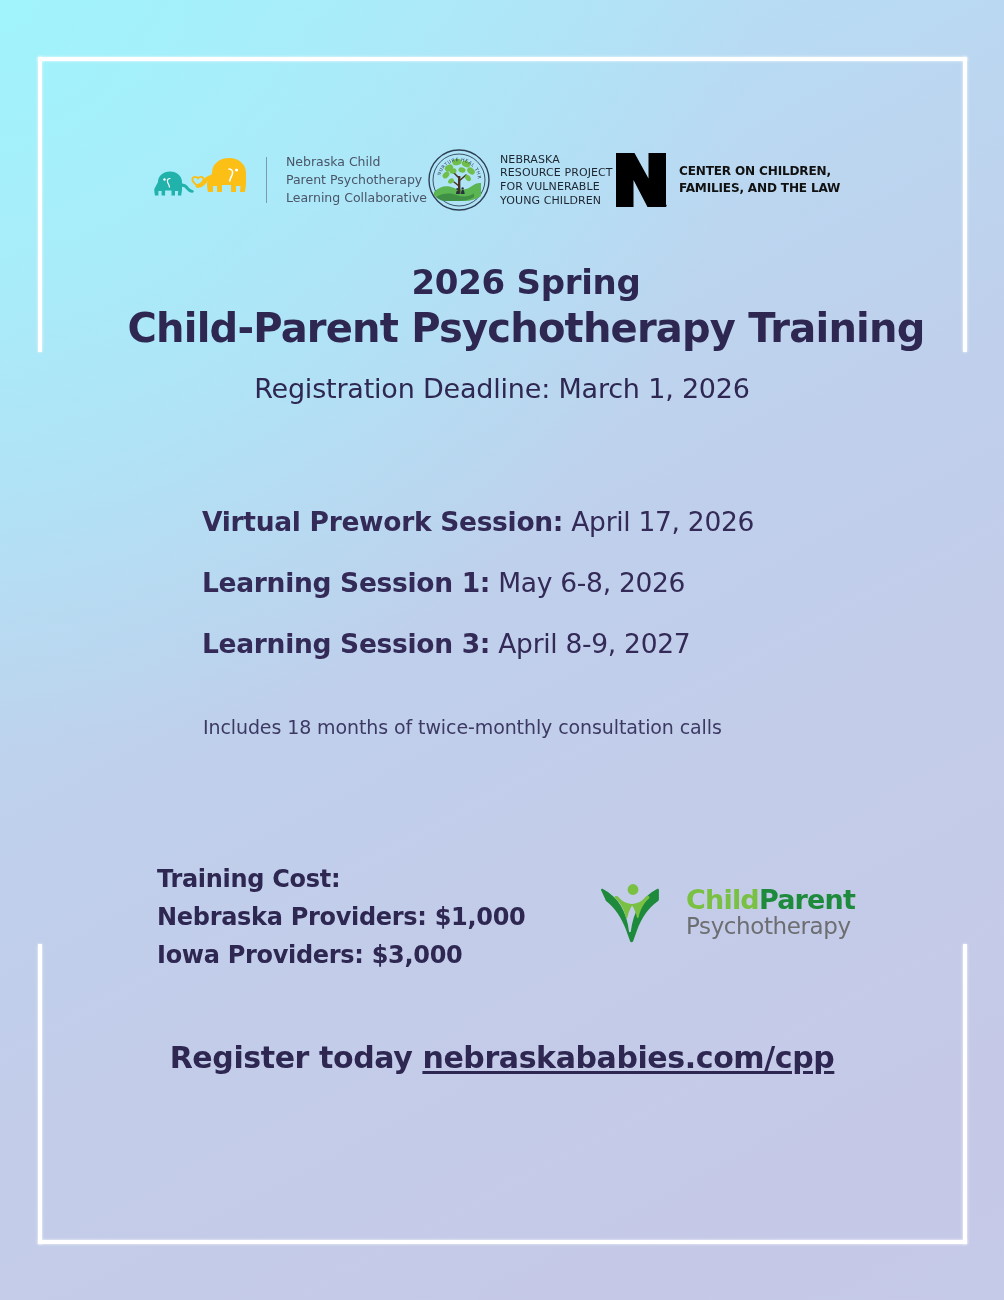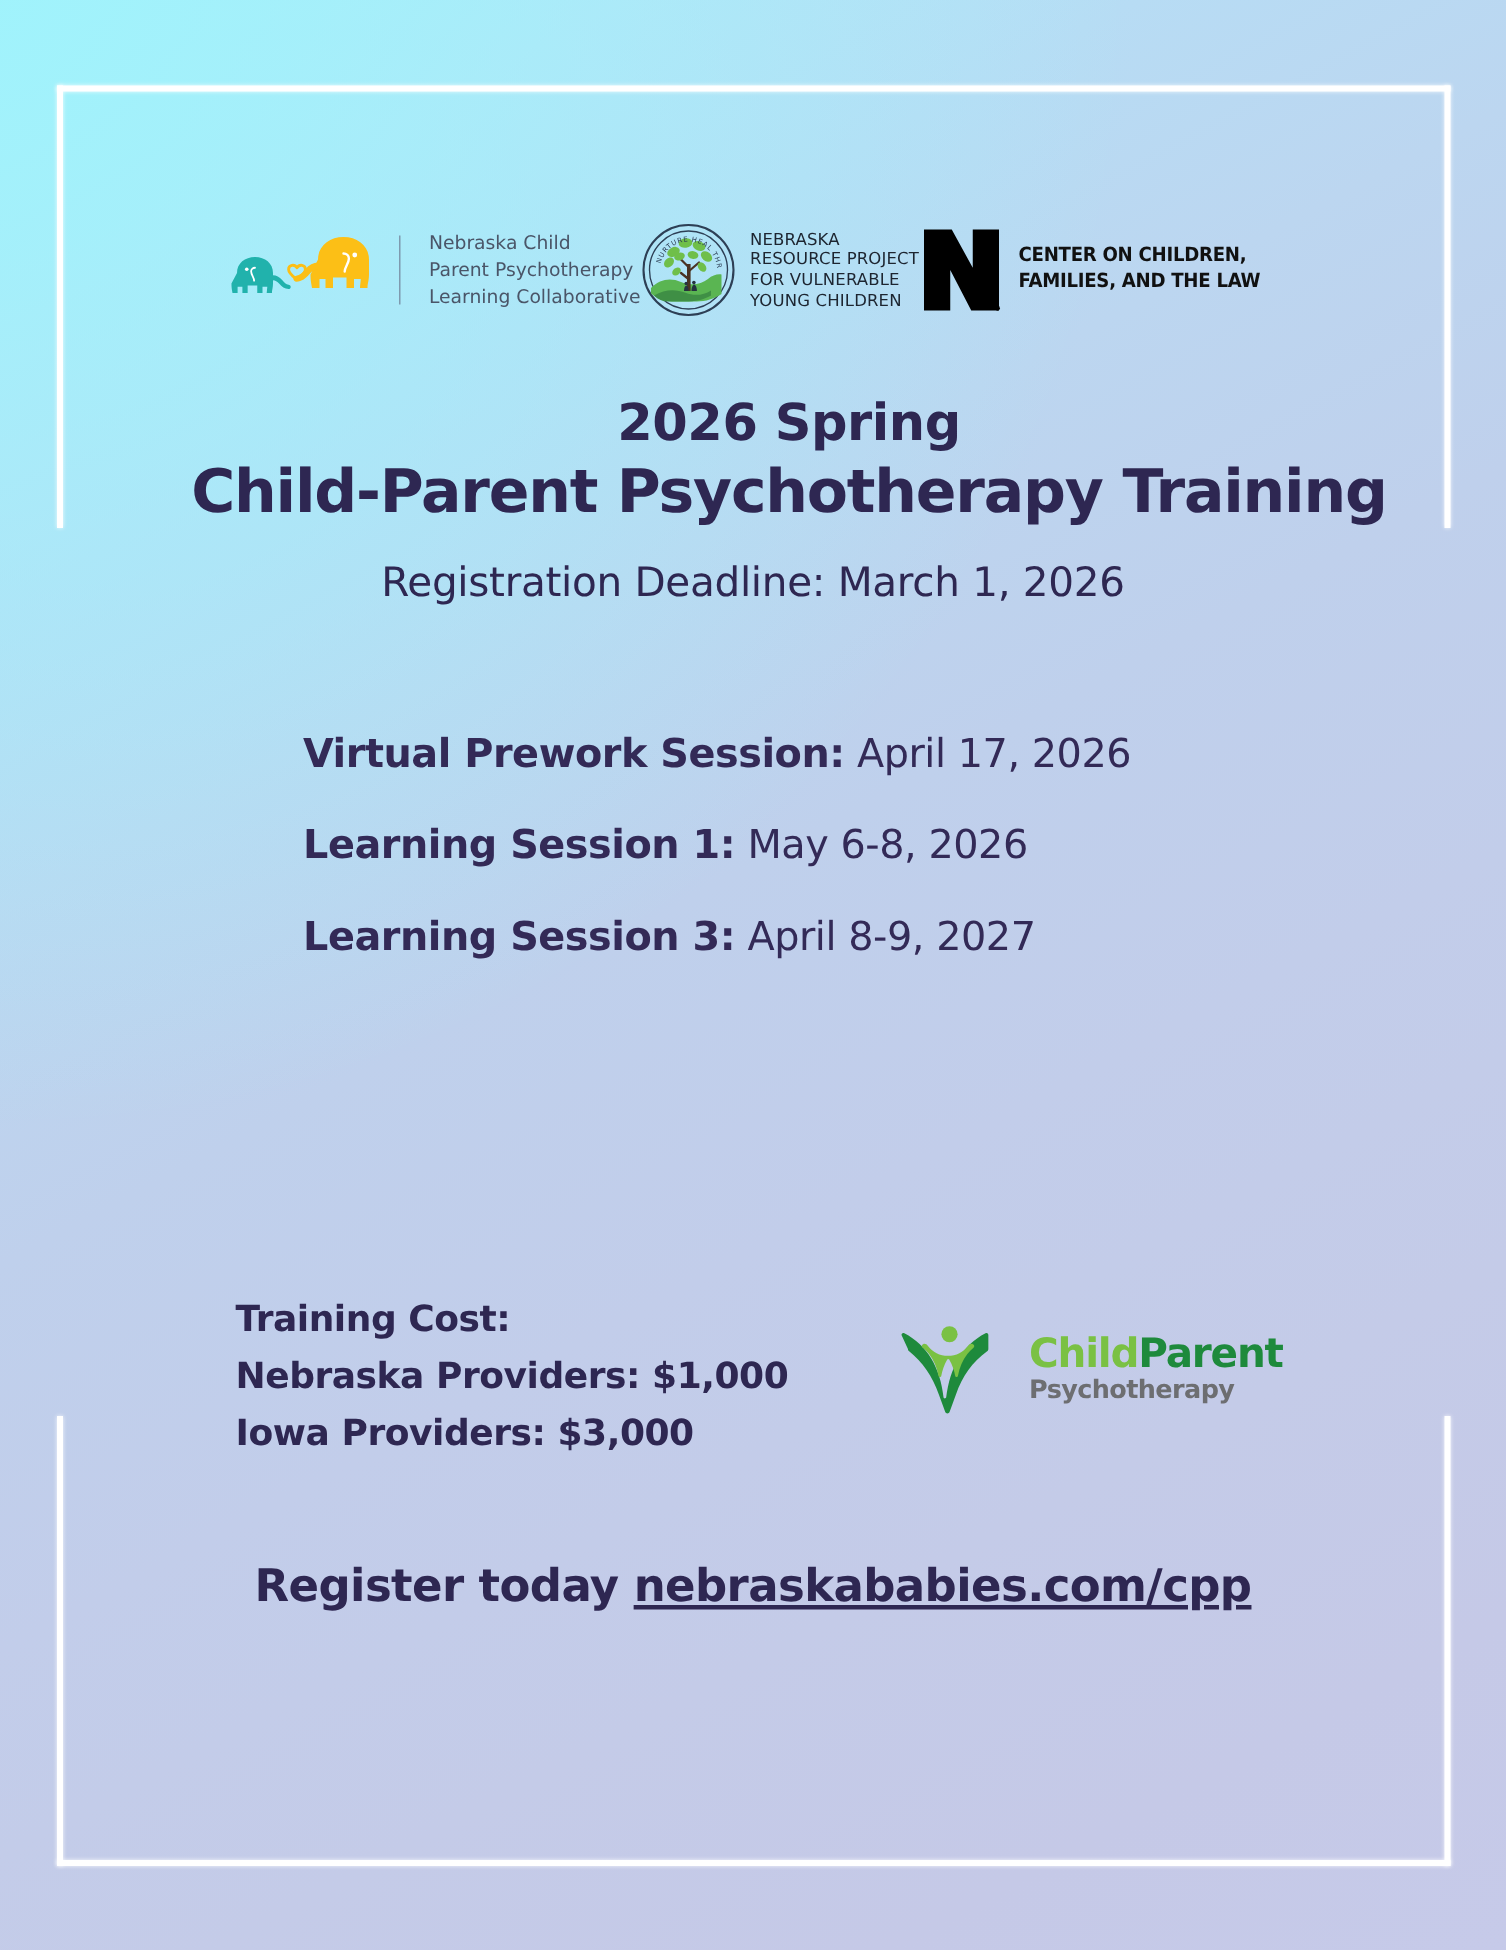--- a/index.html
+++ b/index.html
@@ -136,20 +136,21 @@
   .sessions {
     position: absolute;
     left: 202px; top: 487px; width: 740px;
   }
   .session-row {
     font-size: 26.5px;
     color: #332a57;
     letter-spacing: -0.3px;
     margin-bottom: 30px;
     white-space: nowrap;
+    margin-top: 19px;
   }
   .session-row .label { font-weight: 700; }
   .session-row .date  { font-weight: 400; }
 
   .notes {
     position: absolute;
     left: 203px; top: 716px; width: 740px;
   }
   .note-row {
     font-size: 19px;
@@ -188,22 +189,22 @@
   .cpp-logo .w1 {
     font-size: 27px;
     font-weight: 700;
     line-height: 1.04;
     letter-spacing: -0.8px;
     white-space: nowrap;
   }
   .cpp-logo .w1 .child  { color: #7ac143; }
   .cpp-logo .w1 .parent { color: #1e8a3c; }
   .cpp-logo .w2 {
-    font-size: 17px;
-    font-weight: 700;
+    font-size: 23px;
+    font-weight: 400;
     color: #6d6e71;
     letter-spacing: -0.4px;
     line-height: 1.12;
     white-space: nowrap;
   }
 
   
   .register {
     position: absolute;
     left: 0; top: 1040px; width: 1004px;
@@ -346,20 +347,21 @@
       <span class="label">Learning Session 1:</span>
       <span class="date">May 6-8, 2026</span>
     </div>
     <div class="session-row">
       <span class="label">Learning Session 3:</span>
       <span class="date">April 8-9, 2027</span>
     </div>
   </div>
 
   <div class="notes">
+    <div class="note-row">Includes 18 months of twice-monthly consultation calls</div>
   </div>
 
   <div class="cost">
     <div class="cost-row">Training Cost:</div>
     <div class="cost-row">Nebraska Providers: $1,000</div>
     <div class="cost-row">Iowa Providers: $3,000</div>
   </div>
 
   <div class="cpp-logo">
     <span class="mark">

